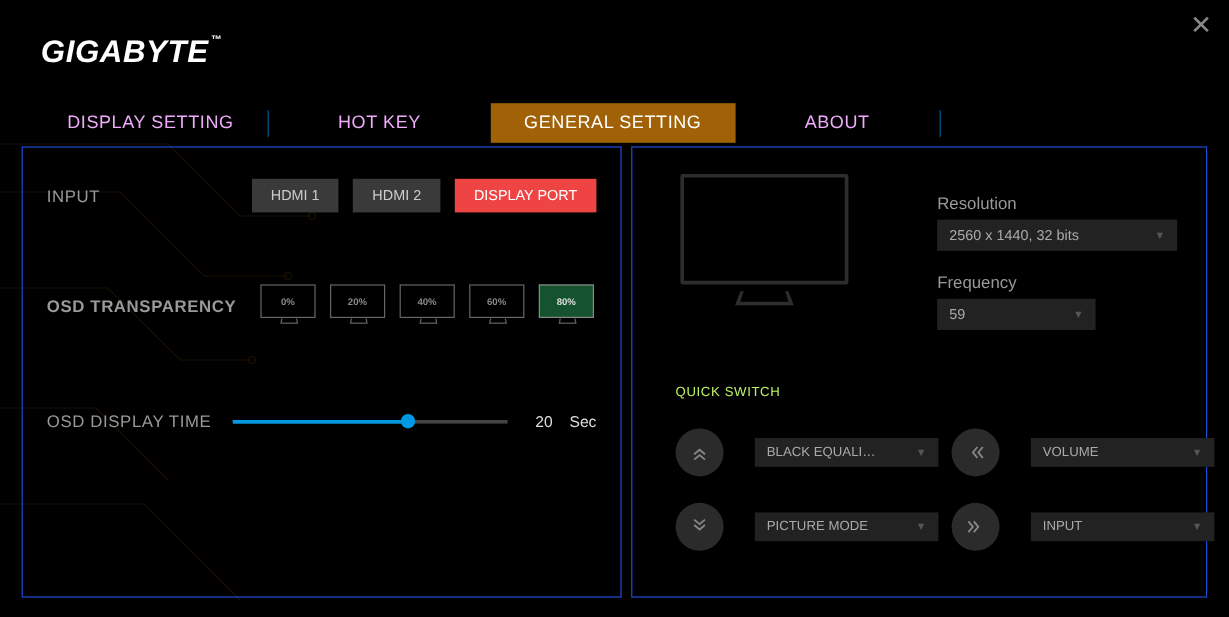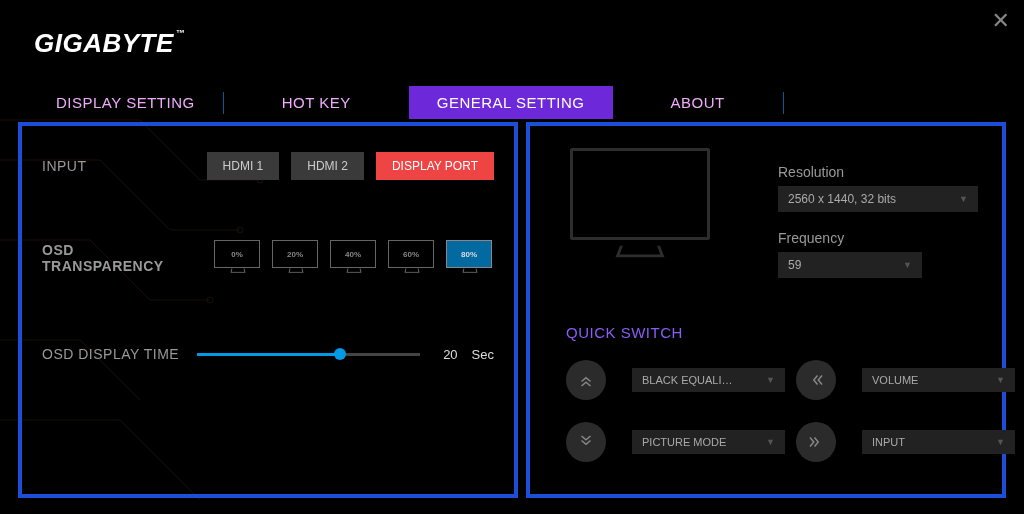--- a/index.html
+++ b/index.html
@@ -33,33 +33,33 @@
     position: absolute; top: 86px; left: 28px; right: 28px;
     display: flex; align-items: center;
   }
   .tab {
     flex: 0 0 auto;
     padding: 8px 28px;
     color: #f0abfc; font-size: 15px; letter-spacing: 0.5px;
     cursor: pointer; text-align: center;
   }
   .tab.active {
-    background: #6d28d9; color: #fff;
+    background: #a16207; color: #fff;
   }
   .tab-sep {
     width: 1px; height: 22px; background: #0088cc; opacity: 0.7;
     flex: 0 0 auto;
   }
   .tab-spacer { flex: 0 0 30px; }
   .panels {
     position: absolute; top: 122px; left: 18px; right: 18px; bottom: 16px;
     display: flex; gap: 8px;
   }
   .panel {
-    border: 4px solid #1d4ed8;
+    border: 1px solid #1d4ed8;
     flex: 1;
     padding: 18px 20px;
     position: relative;
   }
   .panel.left { flex: 0 0 500px; }
   .row { display: flex; align-items: center; }
   .label { color: #999; font-size: 14px; letter-spacing: 0.5px; }
   .input-row { margin-top: 8px; gap: 14px; }
   .input-btns { display: flex; gap: 12px; margin-left: auto; }
   .btn {
@@ -76,21 +76,21 @@
   .mon .screen {
     width: 46px; height: 28px; border: 1.5px solid #666;
     display: flex; align-items: center; justify-content: center;
     font-size: 8px; color: #888;
   }
   .mon .stand {
     width: 14px; height: 5px; border-bottom: 1.5px solid #666;
     border-left: 1.5px solid #666; border-right: 1.5px solid #666;
     margin: 0 auto; transform: perspective(20px) rotateX(30deg);
   }
-  .mon.active .screen { background: #0369a1; border-color: #888; color: #ddd; }
+  .mon.active .screen { background: #14532d; border-color: #888; color: #ddd; }
   .slider-row { margin-top: 70px; align-items: center; justify-content: space-between; }
   .slider-wrap { flex: 1; margin-left: 18px; display: flex; align-items: center; gap: 14px; }
   .slider-track {
     flex: 1; height: 3px; background: #444; position: relative;
   }
   .slider-fill {
     position: absolute; left: 0; top: 0; height: 100%; background: #0099e6;
   }
   .slider-thumb {
     position: absolute; top: 50%; width: 12px; height: 12px;
@@ -112,24 +112,24 @@
   .info { position: absolute; right: 24px; top: 38px; width: 200px; }
   .info-lbl { color: #999; font-size: 14px; margin-bottom: 6px; }
   .dd {
     background: #222; color: #aaa; font-size: 12px;
     padding: 6px 10px; display: flex; align-items: center;
     justify-content: space-between; cursor: pointer;
     width: 100%;
   }
   .dd .tri { color: #555; font-size: 9px; }
   .info .block2 { margin-top: 18px; }
-  .dd.narrow { width: 144px; }
+  .dd.narrow { width: 132px; }
   .qs-title {
     position: absolute; left: 36px; top: 198px;
-    color: #8b5cf6; font-size: 15px; letter-spacing: 0.5px;
+    color: #bef264; font-size: 11px; letter-spacing: 0.5px;
   }
   .qs-grid {
     position: absolute; left: 36px; right: 24px; top: 234px;
     display: grid; grid-template-columns: 42px 140px 42px 140px;
     column-gap: 24px; row-gap: 22px; align-items: center;
   }
   .circ {
     width: 40px; height: 40px; border-radius: 50%;
     background: #2b2b2b; display: flex; align-items: center; justify-content: center;
     color: #888; cursor: pointer;

